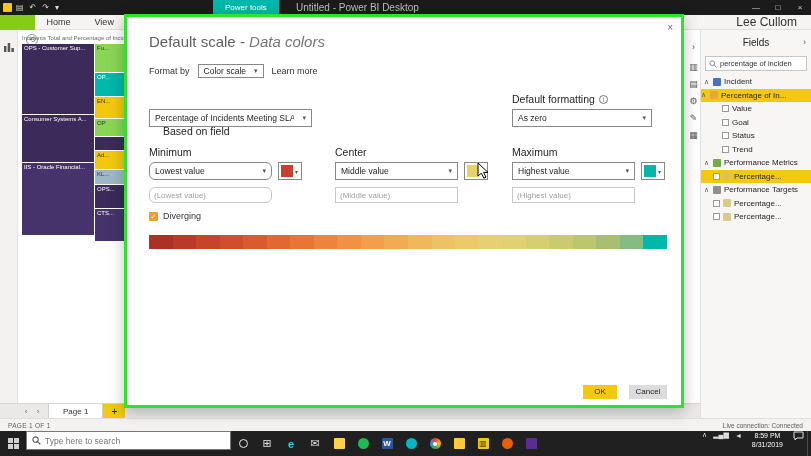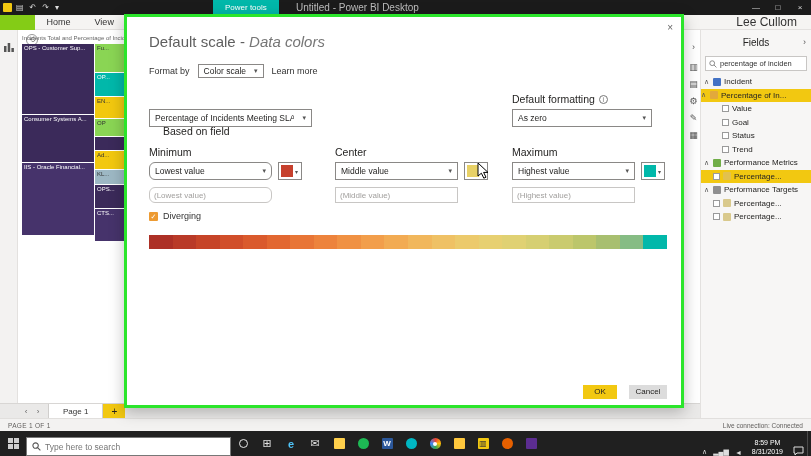--- a/index.html
+++ b/index.html
@@ -88,21 +88,21 @@
   .pg-nav:first-child { margin-left:20px; }
   .page-tab { background:#fff; border-left:1px solid #d0cecc; border-right:1px solid #d0cecc; padding:0 14px; line-height:15px; color:#333; margin-left:4px; }
   .add-tab { background:#F2C811; width:22px; text-align:center; line-height:15px; color:#252423; font-size:10px; }
 
   
   .statusbar { position:absolute; left:0; top:418px; width:811px; height:13px; background:#f3f2f1; border-top:1px solid #e1dfdd; font-size:6.5px; color:#605e5c; }
   .sb-left { position:absolute; left:8px; top:3px; letter-spacing:.3px; }
   .sb-right { position:absolute; right:8px; top:3px; }
 
   
-  .taskbar { position:absolute; left:0; top:431px; width:811px; height:25px; background:#202020; display:flex; align-items:flex-end; }
+  .taskbar { position:absolute; left:0; top:431px; width:811px; height:25px; background:#202020; display:flex; align-items:flex-start; }
   .start-btn { width:26px; height:25px; display:flex; align-items:center; justify-content:center; }
   .tb-search { width:205px; height:19px; background:#fff; border:1px solid #777; display:flex; align-items:center; gap:4px; padding:0 5px; }
   .tb-search input { flex:1; min-width:0; border:none; outline:none; font-size:8.5px; color:#444; font-family:inherit; }
   .tb-icons { display:flex; }
   .tb-icon { width:24px; height:25px; display:flex; align-items:center; justify-content:center; }
   .tb-circle { width:11px; height:11px; border-radius:50%; display:inline-block; position:relative; }
   .tb-ring { width:9px; height:9px; border-radius:50%; border:1.5px solid #e8e8e8; display:inline-block; }
   .tb-square { width:11px; height:11px; border-radius:1px; display:inline-flex; align-items:center; justify-content:center; font-size:8px; font-weight:bold; }
   .tb-glyph { font-size:11px; }
   .chrome { background:conic-gradient(#ea4335,#fbbc05,#34a853,#4285f4,#ea4335); }

